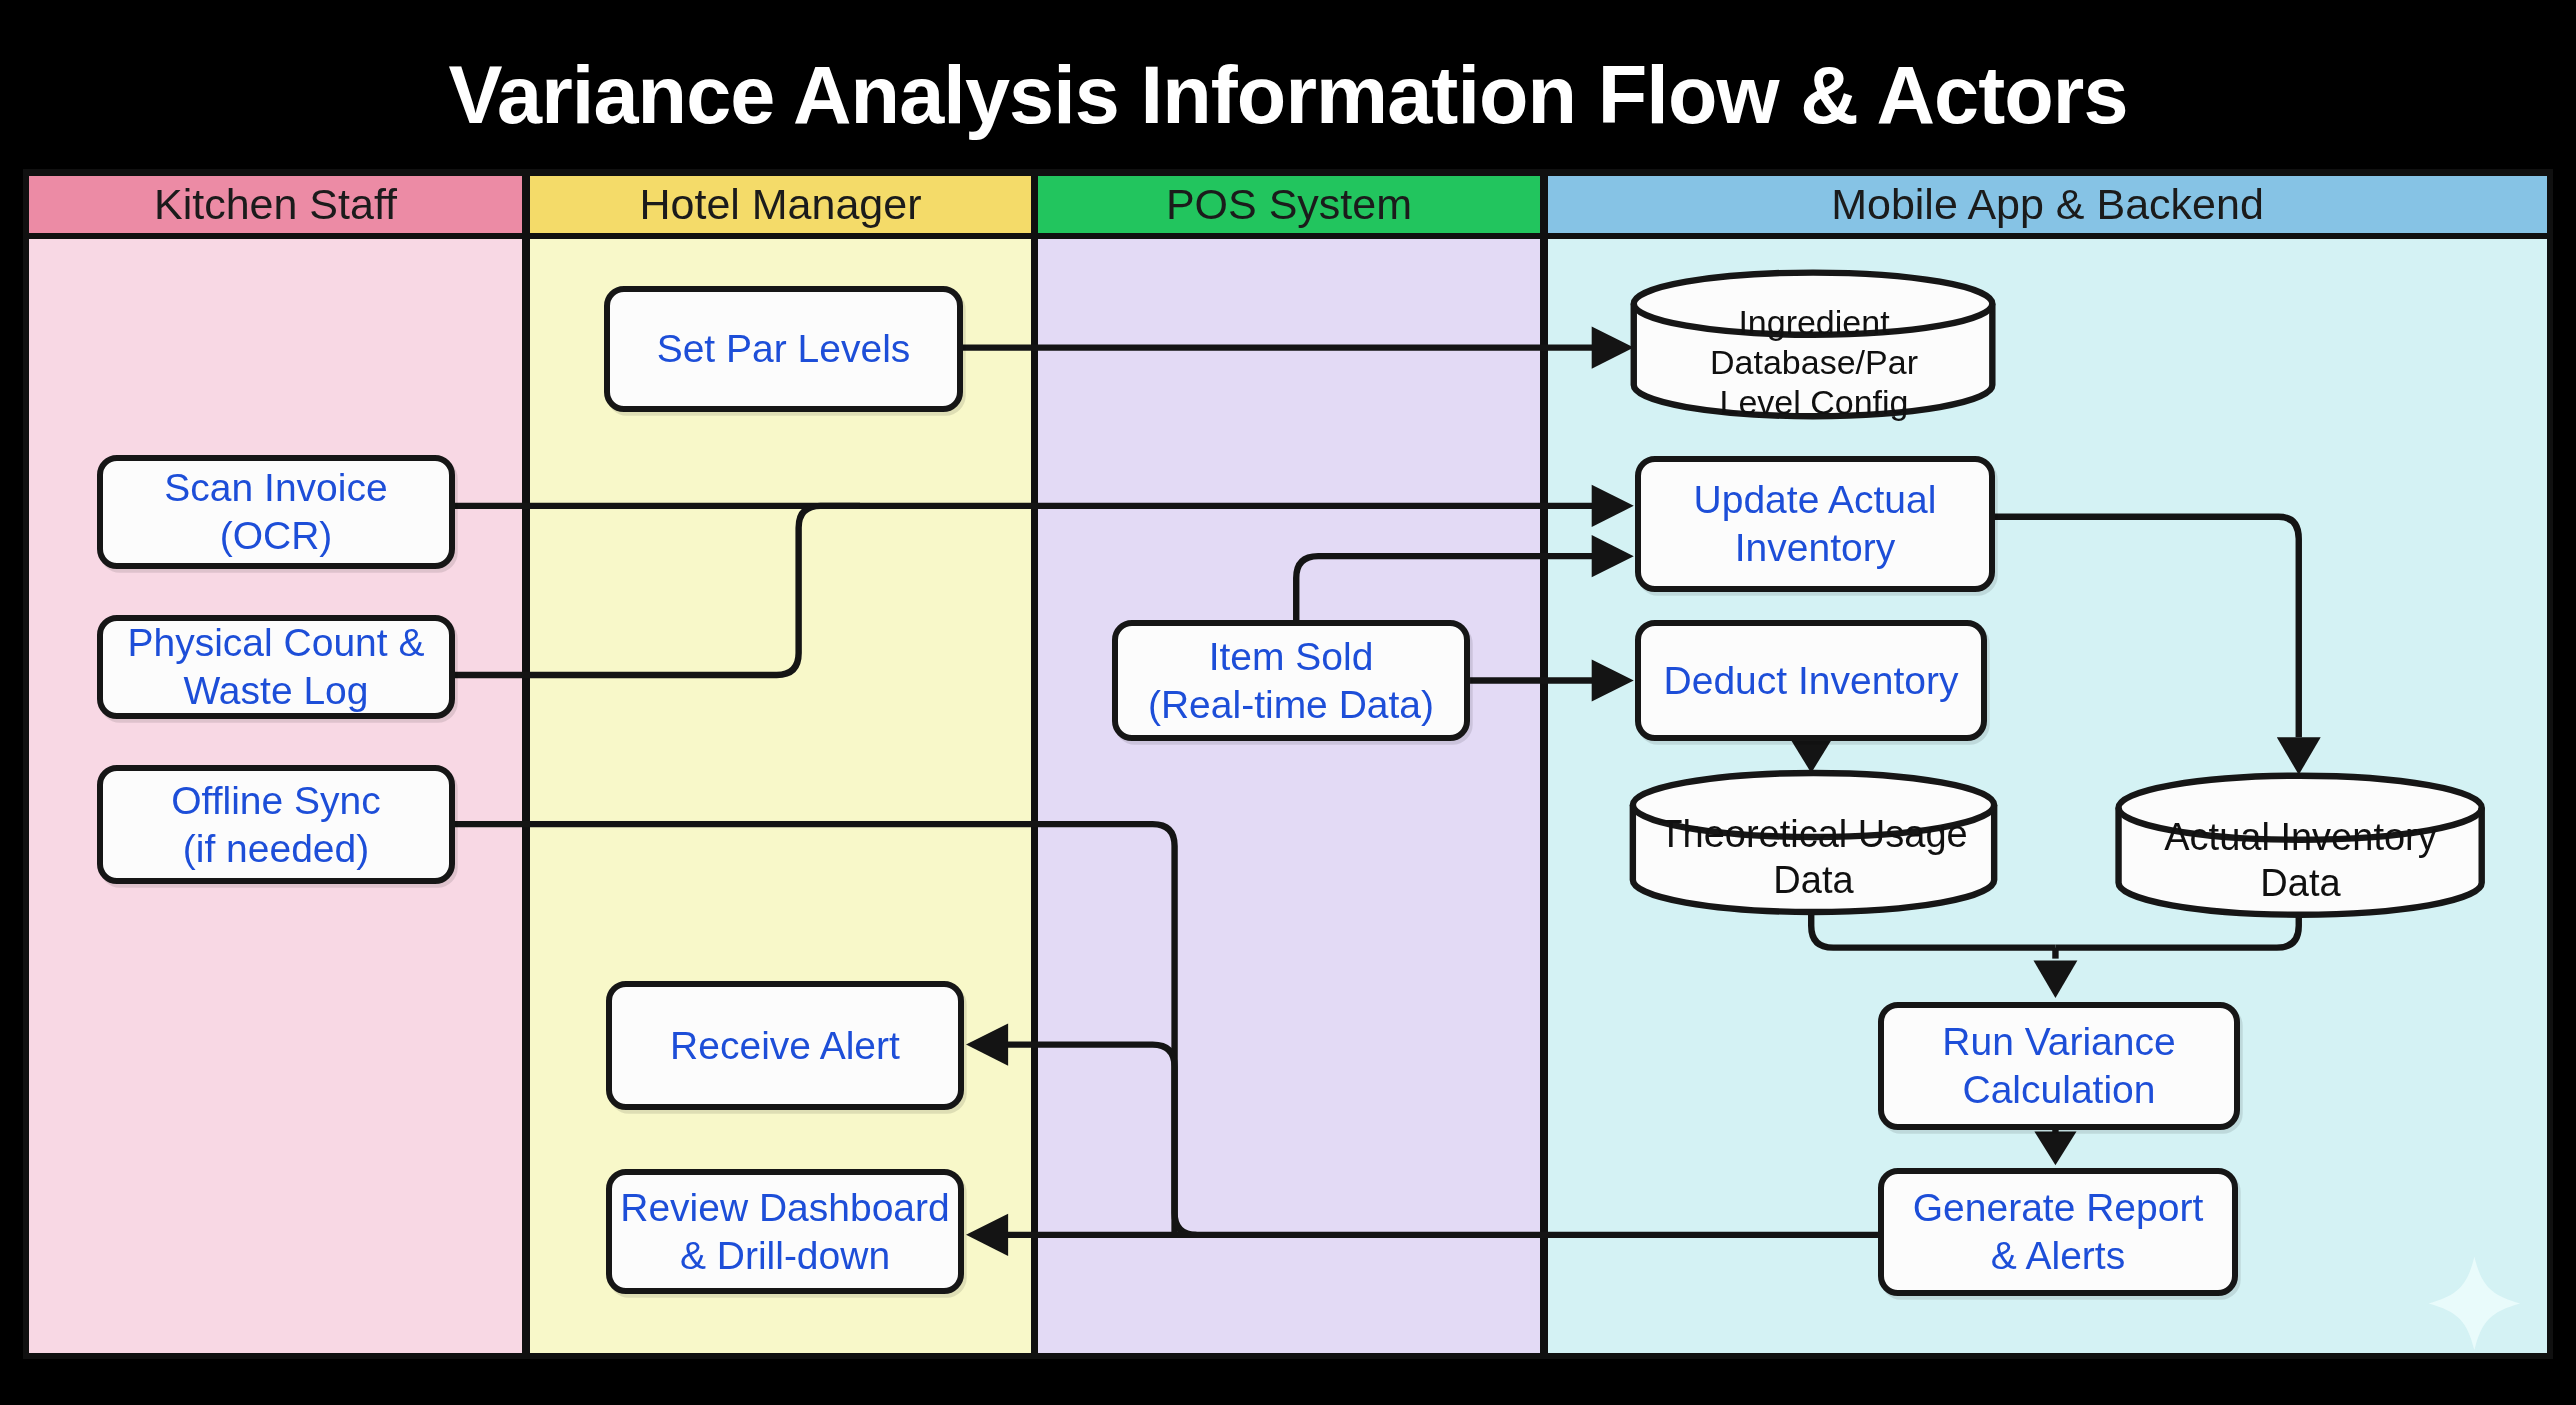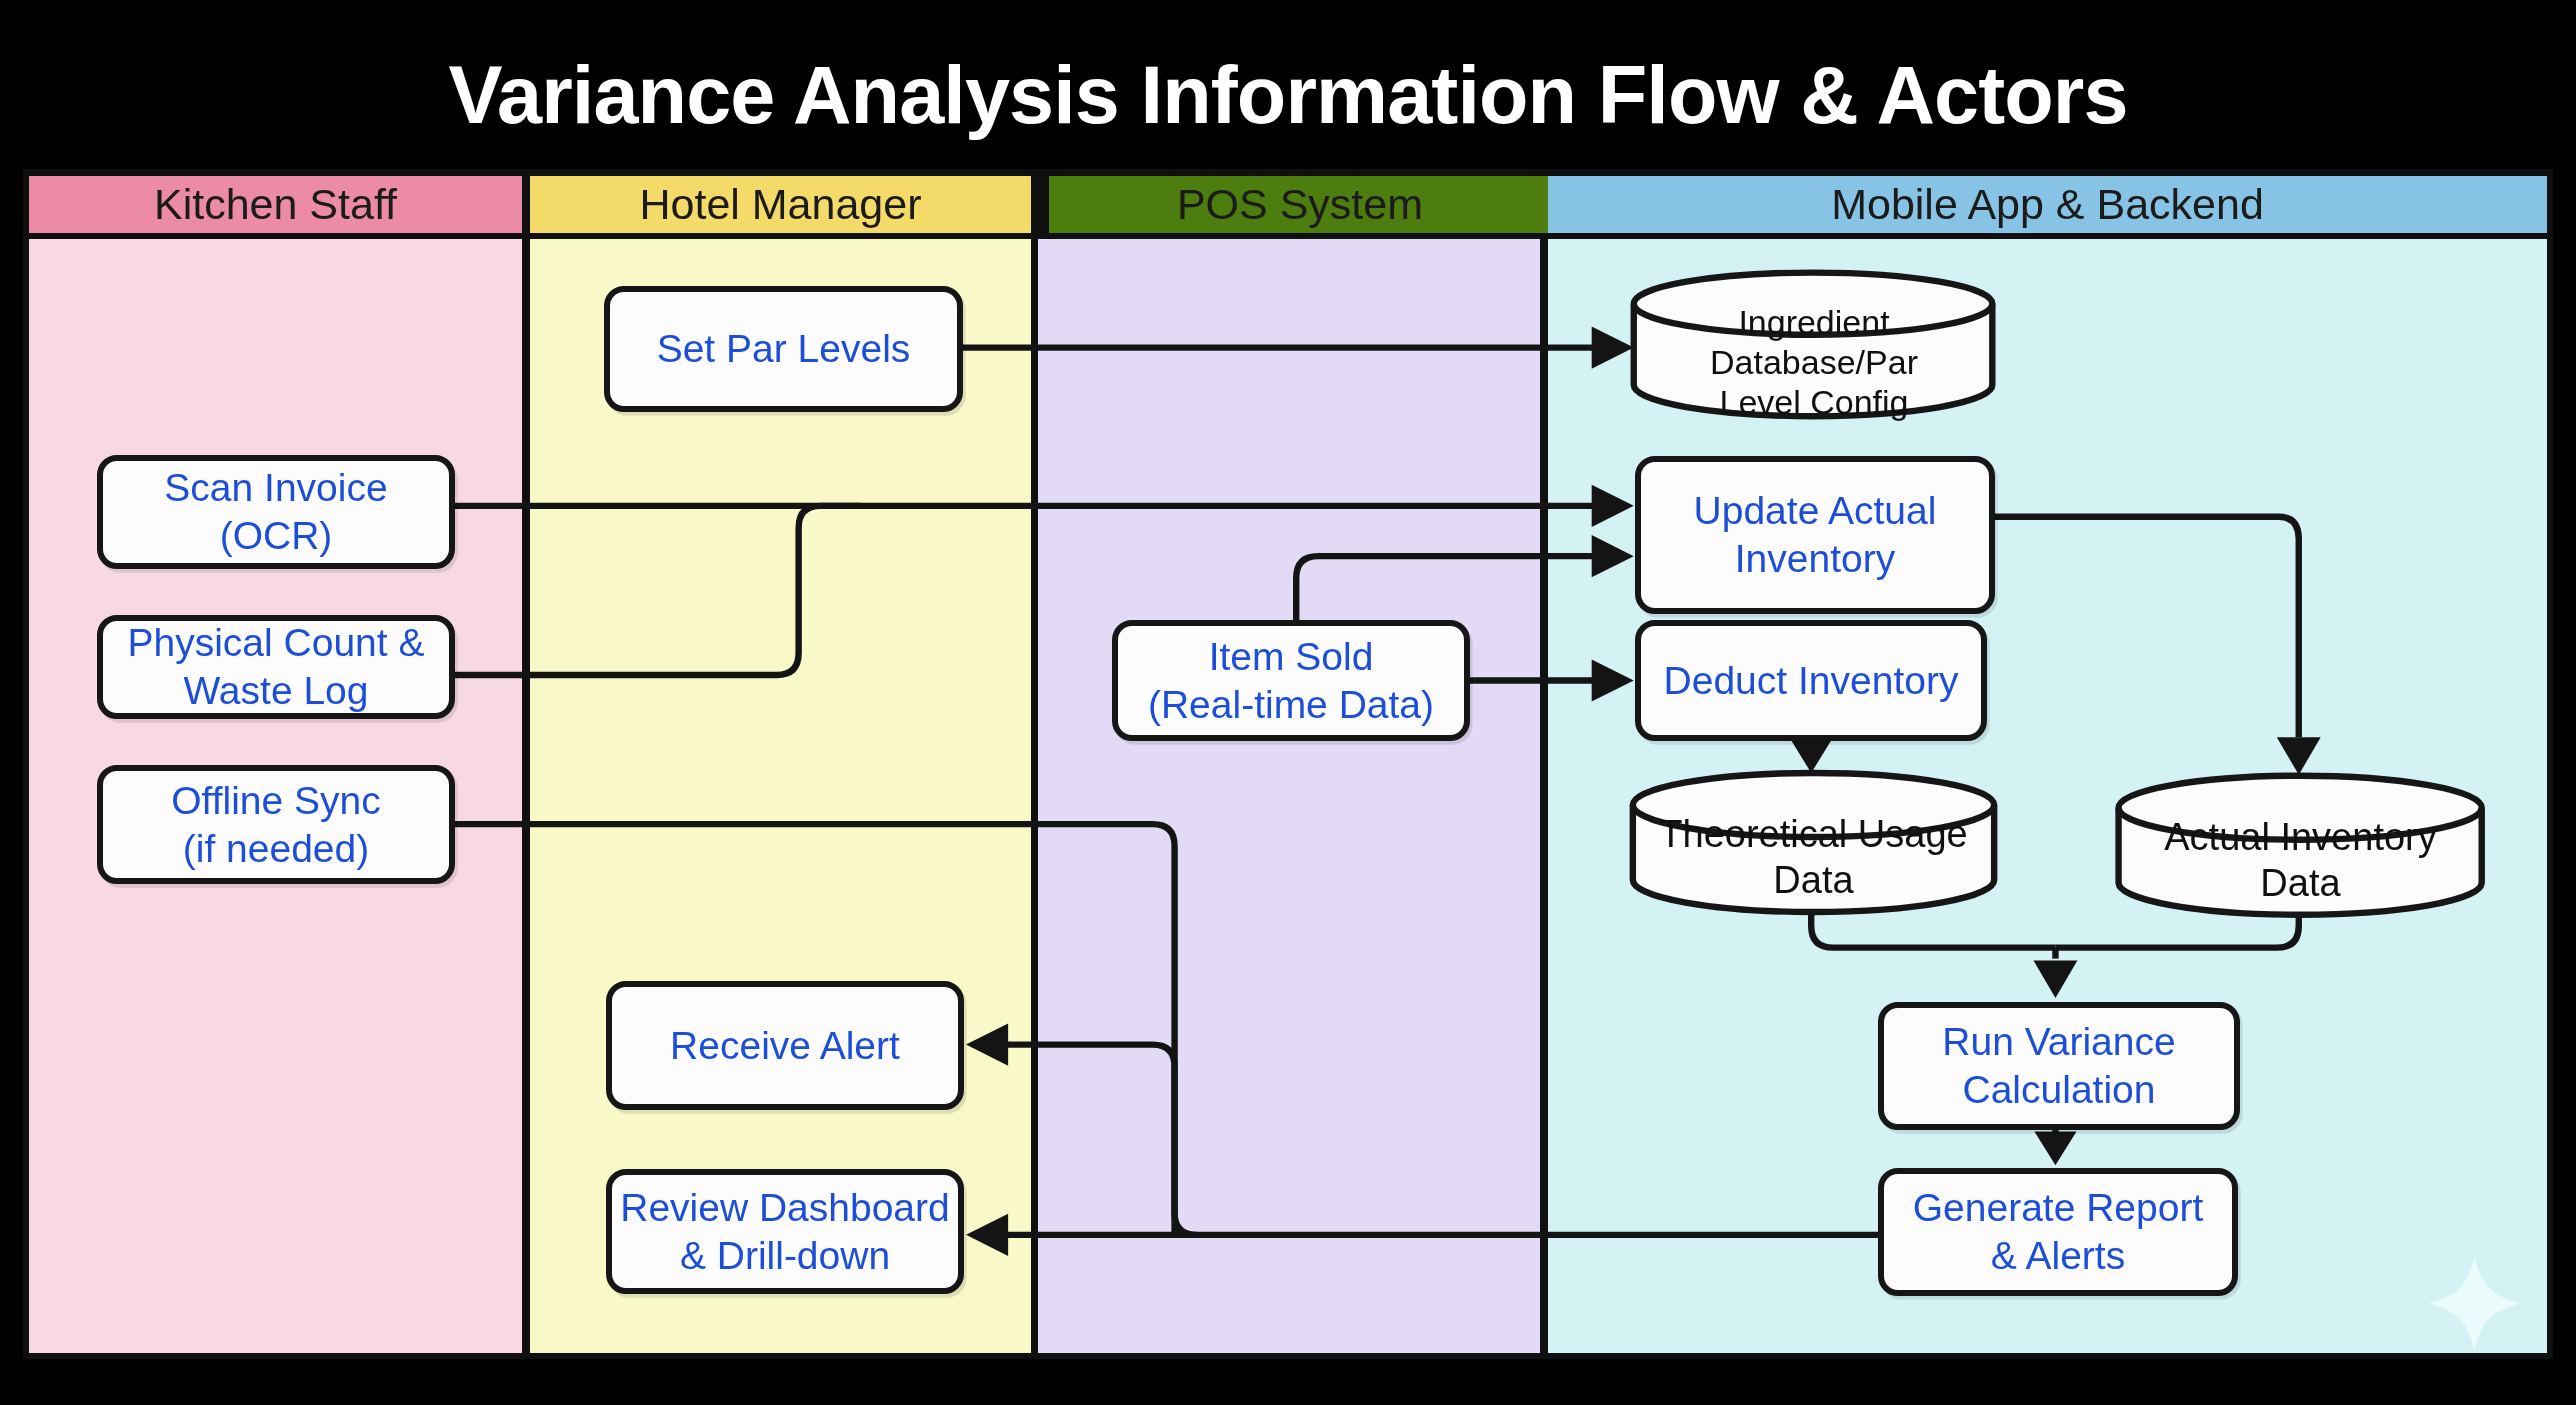--- a/index.html
+++ b/index.html
@@ -30,21 +30,21 @@
 <div class="title">Variance Analysis Information Flow &amp; Actors</div>
 
 <div class="frame"></div>
 
 <div class="lane-header" style="left: 29px; width: 493px; background: rgb(236, 139, 165);">
     <span>Kitchen Staff</span>
   </div>
 <div class="lane-header" style="left: 530px; width: 501px; background: rgb(244, 219, 105);">
     <span>Hotel Manager</span>
   </div>
-<div class="lane-header" style="left: 1038px; width: 502px; background: #4d7c0f; margin-left: 11px;">
+<div class="lane-header" style="left: 1038px; width: 502px; background: #22c55e;">
     <span>POS System</span>
   </div>
 <div class="lane-header" style="left: 1548px; width: 999px; background: rgb(134, 195, 229);">
     <span>Mobile App &amp; Backend</span>
   </div>
 
 <div class="lane-body" style="left: 29px; width: 493px; background: rgb(248, 216, 228);"></div>
 <div class="lane-body" style="left: 530px; width: 501px; background: rgb(248, 248, 201);"></div>
 <div class="lane-body" style="left: 1038px; width: 502px; background: rgb(227, 218, 245);"></div>
 <div class="lane-body" style="left: 1548px; width: 999px; background: rgb(212, 242, 244);"></div>
@@ -127,21 +127,21 @@
 <div class="node" style="left:606px;top:1169px;width:358px;height:125px;">
   <span>Review Dashboard</span>
   <span>&amp; Drill-down</span>
 </div>
 
 <div class="node" style="left:1112px;top:620px;width:358px;height:121px;">
   <span>Item Sold</span>
   <span>(Real-time Data)</span>
 </div>
 
-<div class="node" style="left:1635px;top:456px;width:360px;height:158px;">
+<div class="node" style="left:1635px;top:456px;width:360px;height:136px;">
   <span>Update Actual</span>
   <span>Inventory</span>
 </div>
 <div class="node" style="left:1635px;top:620px;width:352px;height:121px;">
   <span>Deduct Inventory</span>
 </div>
 <div class="node" style="left:1878px;top:1002px;width:362px;height:128px;">
   <span>Run Variance</span>
   <span>Calculation</span>
 </div>

